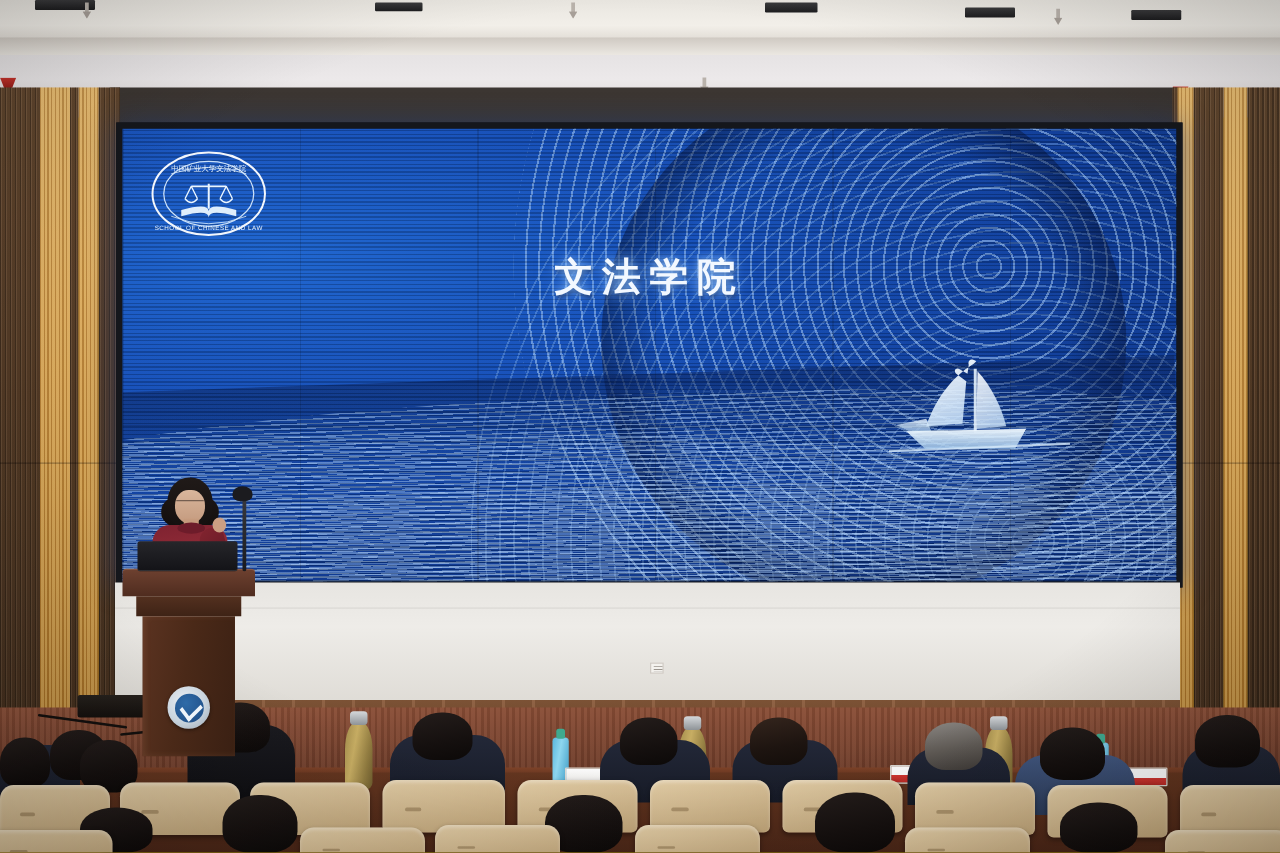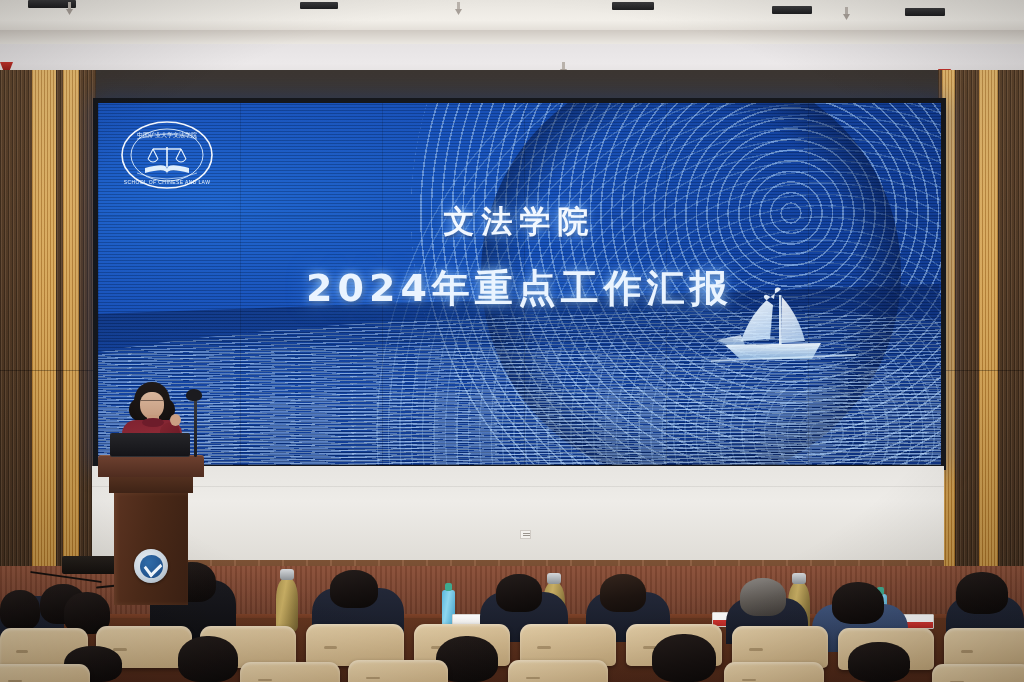--- a/index.html
+++ b/index.html
@@ -498,21 +498,20 @@
           <path d="M26 49 Q48 43 48 50 Q48 43 70 49 L70 54 Q48 48 48 55 Q48 48 26 54 Z" fill="#eaf5ff" opacity="0.95"></path>
           <path d="M18 20 Q48 10 78 20" fill="none" stroke="#dff0ff" stroke-width="0.8" opacity="0.8"></path>
           <path d="M18 54 Q48 66 78 54" fill="none" stroke="#dff0ff" stroke-width="0.8" opacity="0.8"></path>
           <text x="48" y="18" text-anchor="middle" font-size="6" fill="#eaf5ff" font-family="DejaVu Sans, sans-serif">中国矿业大学文法学院</text>
           <text x="48" y="65" text-anchor="middle" font-size="5" fill="#eaf5ff" font-family="Liberation Sans, sans-serif" letter-spacing="0.4">SCHOOL OF CHINESE AND LAW</text>
         </svg>
       </div>
 
       <div class="title-block">
         <div class="title-line1">文法学院</div>
-        <div class="title-line2">2024年重点工作汇报</div>
       </div>
 
       <div class="led-grid"></div>
       <div class="panel-seams"></div>
     </div>
   </div>
 
   <div class="white-wall">
     <div class="white-wall-line"></div>
     <div class="outlet" style="left:46px;top:62px;"></div>

